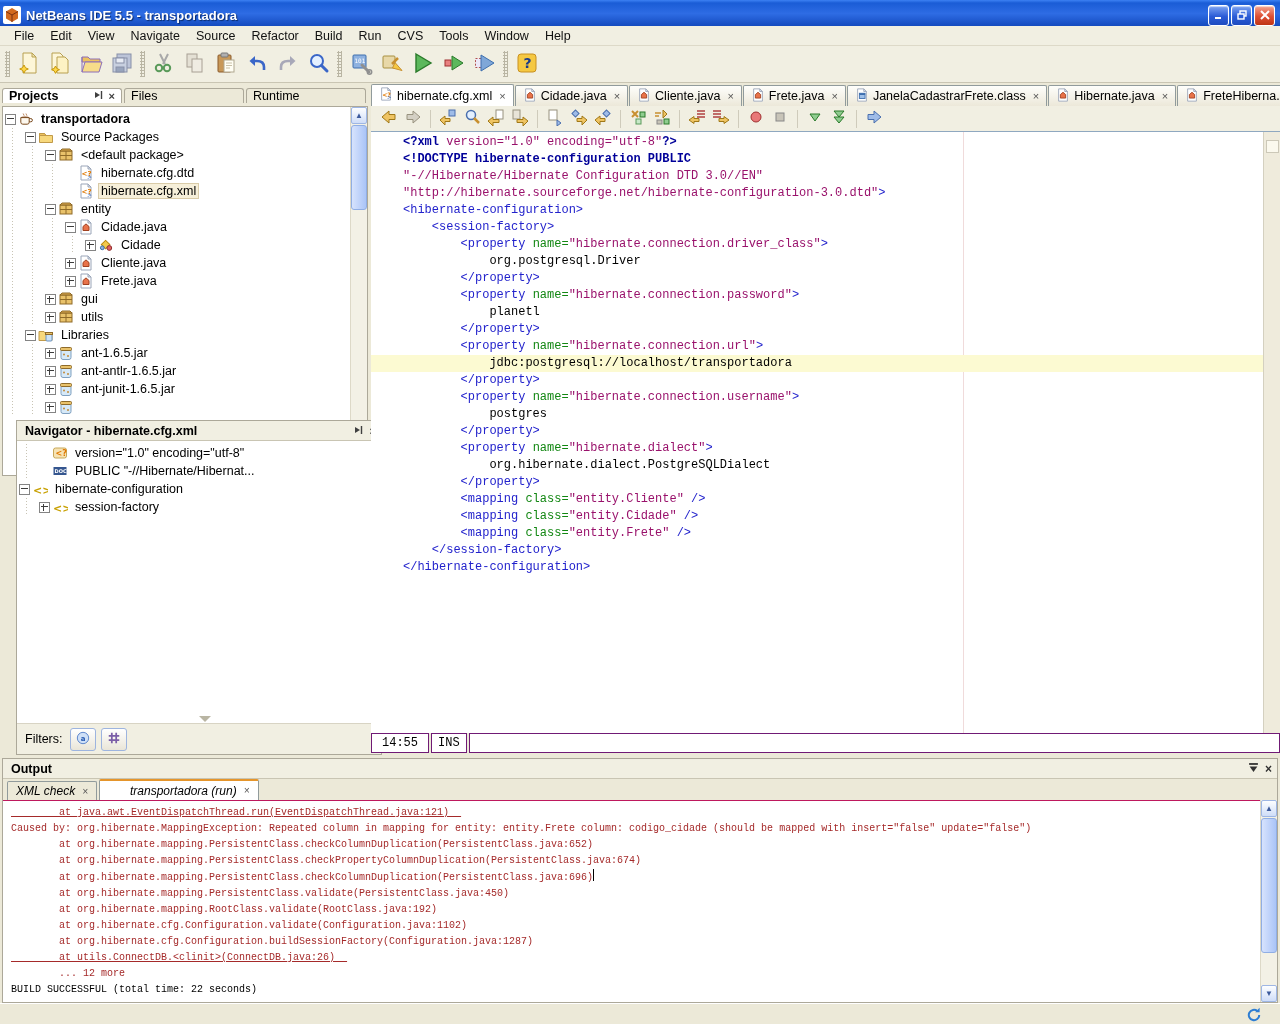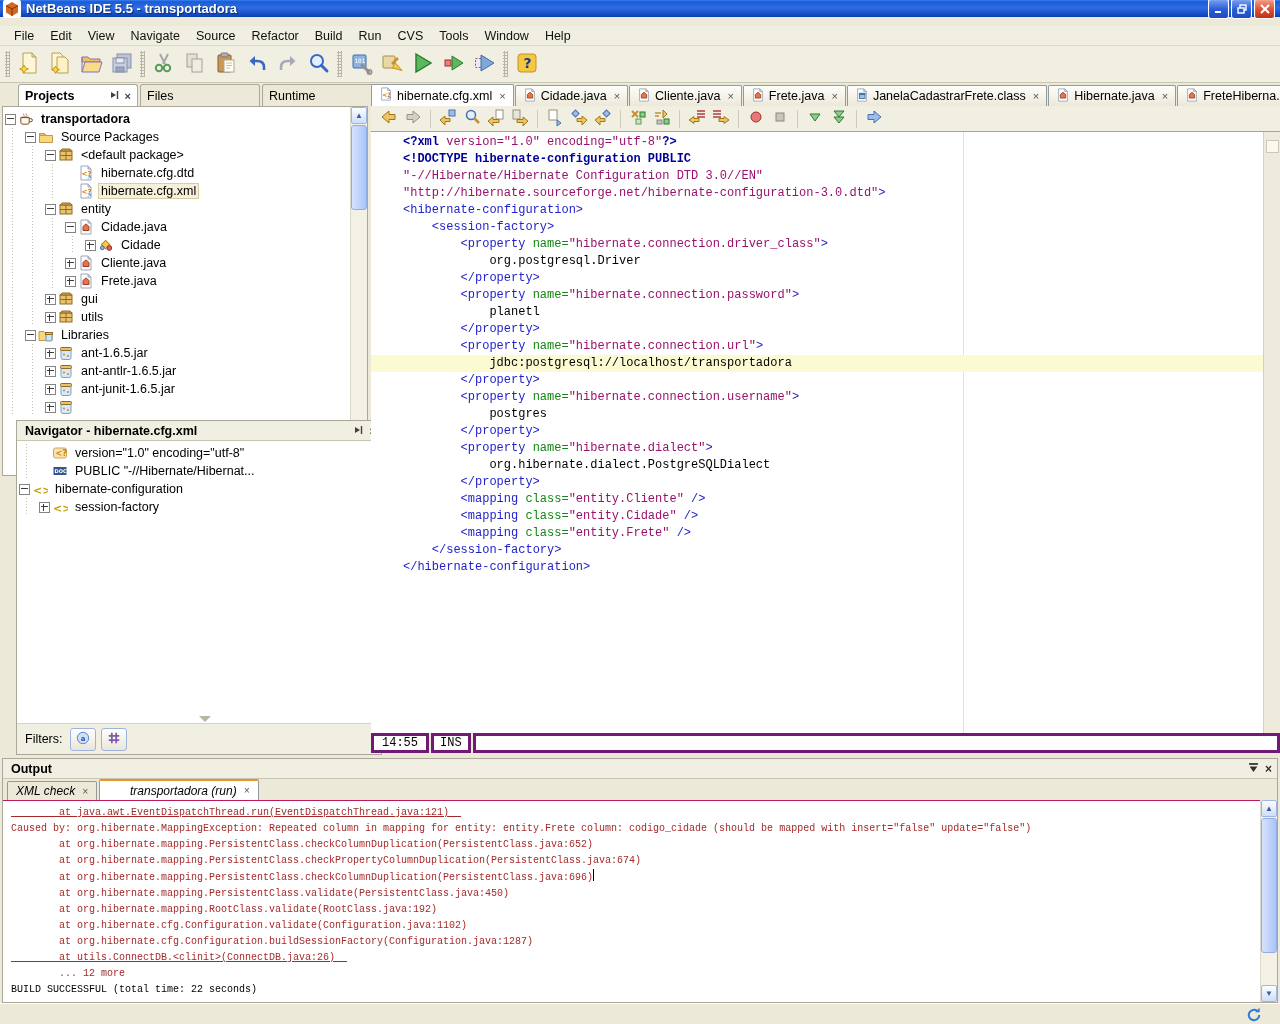--- a/index.html
+++ b/index.html
@@ -1,35 +1,35 @@
 <!DOCTYPE html>
 <html style="--c-titlebar_blue: #1652C8; --c-error_text: #A52A2A; --c-line_highlight: #FCFAD2; --c-tag_blue: #2222CC; --c-attr_green: #128712; --c-value_maroon: #99116B; --c-selection_tan: #F6EFD9; --c-tab_active_accent: #E5952B;"><head>
 <meta charset="utf-8">
 <style>
   html,body{margin:0;padding:0;}
   body{width:1280px;height:1024px;overflow:hidden;position:relative;
        font-family:"Liberation Sans",sans-serif;background:#ECE9D8;font-size:12.5px;}
   .abs{position:absolute;}
   
-  .titlebar{left:0;top:0;width:1280px;height:17px;display:flex;align-items:center;padding:8px 3px;box-sizing:border-box;
+  .titlebar{left:0;top:0;width:1280px;height:17px;display:flex;align-items:center;padding:15px 3px;box-sizing:border-box;
     background:linear-gradient(180deg,#3C81F3 0%,#1A5CD6 10%,#2E6CE4 45%,#1248BC 90%,#0D3FAA 100%);}
   .titlebar .title{color:#fff;font-weight:bold;font-size:13px;margin-left:5px;text-shadow:1px 1px 1px #0A2A6A;}
   .winbtns{margin-left:auto;display:flex;gap:2px;padding-right:2px;}
   .wb{width:21px;height:21px;border-radius:3px;border:1px solid #fff;box-sizing:border-box;display:flex;align-items:center;justify-content:center;
       background:linear-gradient(#7FA5F2,#2B5CD7 55%,#1E4BC0);box-shadow:inset 0 1px 1px rgba(255,255,255,.6);}
   .wb.close{background:linear-gradient(#F5A590,#DD4F33 55%,#BE3415);}
   
   .menubar{left:0;top:26px;width:1280px;height:20px;background:#F1EFE2;border-bottom:1px solid #DDD9C8;display:flex;align-items:center;padding-left:6px;box-sizing:border-box;}
   .menu-item{padding:2px 8px;color:#111;}
   .toolbar{left:0;top:46px;width:1280px;height:37px;background:#F1EFE2;border-bottom:1px solid #C9C5B3;display:flex;align-items:center;box-sizing:border-box;padding-left:2px;}
   .tgrip{width:5px;height:26px;margin:0 3px;background-image:radial-gradient(#B9B5A3 1px,transparent 1.1px);background-size:3px 3px;}
   .tb-btn{width:31px;height:31px;display:flex;align-items:center;justify-content:center;}
   .tb-btn svg{width:24px;height:24px;}
   
-  .left-tabs{left:18px;top:84px;width:366px;height:22px;display:flex;}
+  .left-tabs{left:2px;top:84px;width:366px;height:22px;display:flex;align-items:center;}
   .ptab{flex:1;margin-right:2px;border:1px solid #ACA899;border-bottom:none;border-radius:3px 3px 0 0;background:#ECE9D8;
         display:flex;align-items:center;padding:0 6px;box-sizing:border-box;}
   .ptab.active{background:#fff;font-weight:bold;}
   .ptab .hicons{margin-left:auto;display:flex;gap:5px;align-items:center;}
   
   .projects-panel{left:2px;top:106px;width:366px;height:370px;background:#fff;border:1px solid #ACA899;box-sizing:border-box;overflow:hidden;}
   .nav-panel{left:16px;top:420px;width:366px;height:335px;border:1px solid #ACA899;box-sizing:border-box;background:#fff;overflow:hidden;}
   .phdr{height:19px;background:#F1EFE2;border-bottom:1px solid #C9C5B3;display:flex;align-items:center;font-weight:bold;padding-left:8px;}
   .phdr .hicons{margin-left:auto;display:flex;gap:6px;align-items:center;padding-right:5px;}
   .tree{padding-top:3px;}
@@ -71,21 +71,21 @@
   .cline{height:17px;padding-left:32px;}
   .cline.hl{background:var(--c-line_highlight,#FCFAD2);}
   .d{color:#000099;font-weight:bold;}
   .t{color:var(--c-tag_blue,#2222CC);}
   .a{color:var(--c-attr_green,#128712);}
   .v{color:var(--c-value_maroon,#99116B);}
   .x{color:#000;}
   .estripe{right:0;top:132px;width:17px;height:601px;background:#EFEBDC;border-left:1px solid #D4D0C0;box-sizing:border-box;}
   .esq{position:absolute;left:2px;top:8px;width:11px;height:11px;background:#FBF9EE;border:1px solid #CCC8B8;}
   .estatus{left:371px;top:733px;width:909px;height:20px;background:#ECE9D8;display:flex;align-items:stretch;font-family:"Liberation Mono",monospace;font-size:12px;}
-  .scell{background:#fff;border:3px solid #701a75;margin-right:2px;padding:1px 6px;display:flex;align-items:center;box-sizing:border-box;}
+  .scell{background:#fff;border:1px solid #701a75;margin-right:2px;padding:1px 6px;display:flex;align-items:center;box-sizing:border-box;}
   
   .output{left:2px;top:758px;width:1276px;height:245px;border:1px solid #ACA899;background:#fff;box-sizing:border-box;overflow:hidden;}
   .otabs{height:21px;background:#ECE9D8;border-bottom:1px solid #be185d;display:flex;align-items:flex-end;padding-left:4px;font-style:italic;}
   .otab{height:19px;display:flex;align-items:center;gap:4px;border:1px solid #919B9C;border-bottom:none;border-radius:2px 2px 0 0;
         background:#ECE9D8;padding:0 8px;margin-right:2px;font-size:12px;box-sizing:border-box;}
   .otab.active{background:#fff;border-top:2px solid var(--c-tab_active_accent,#E5952B);height:21px;padding-left:30px;}
   .console{position:absolute;left:0;top:41px;right:17px;bottom:0;font-family:"Liberation Mono",monospace;font-size:10px;line-height:16px;
            white-space:pre;padding:5px 0 0 8px;overflow:hidden;}
   .oline{color:var(--c-error_text,#A52A2A);}
   .oline.link{text-decoration:underline;}

